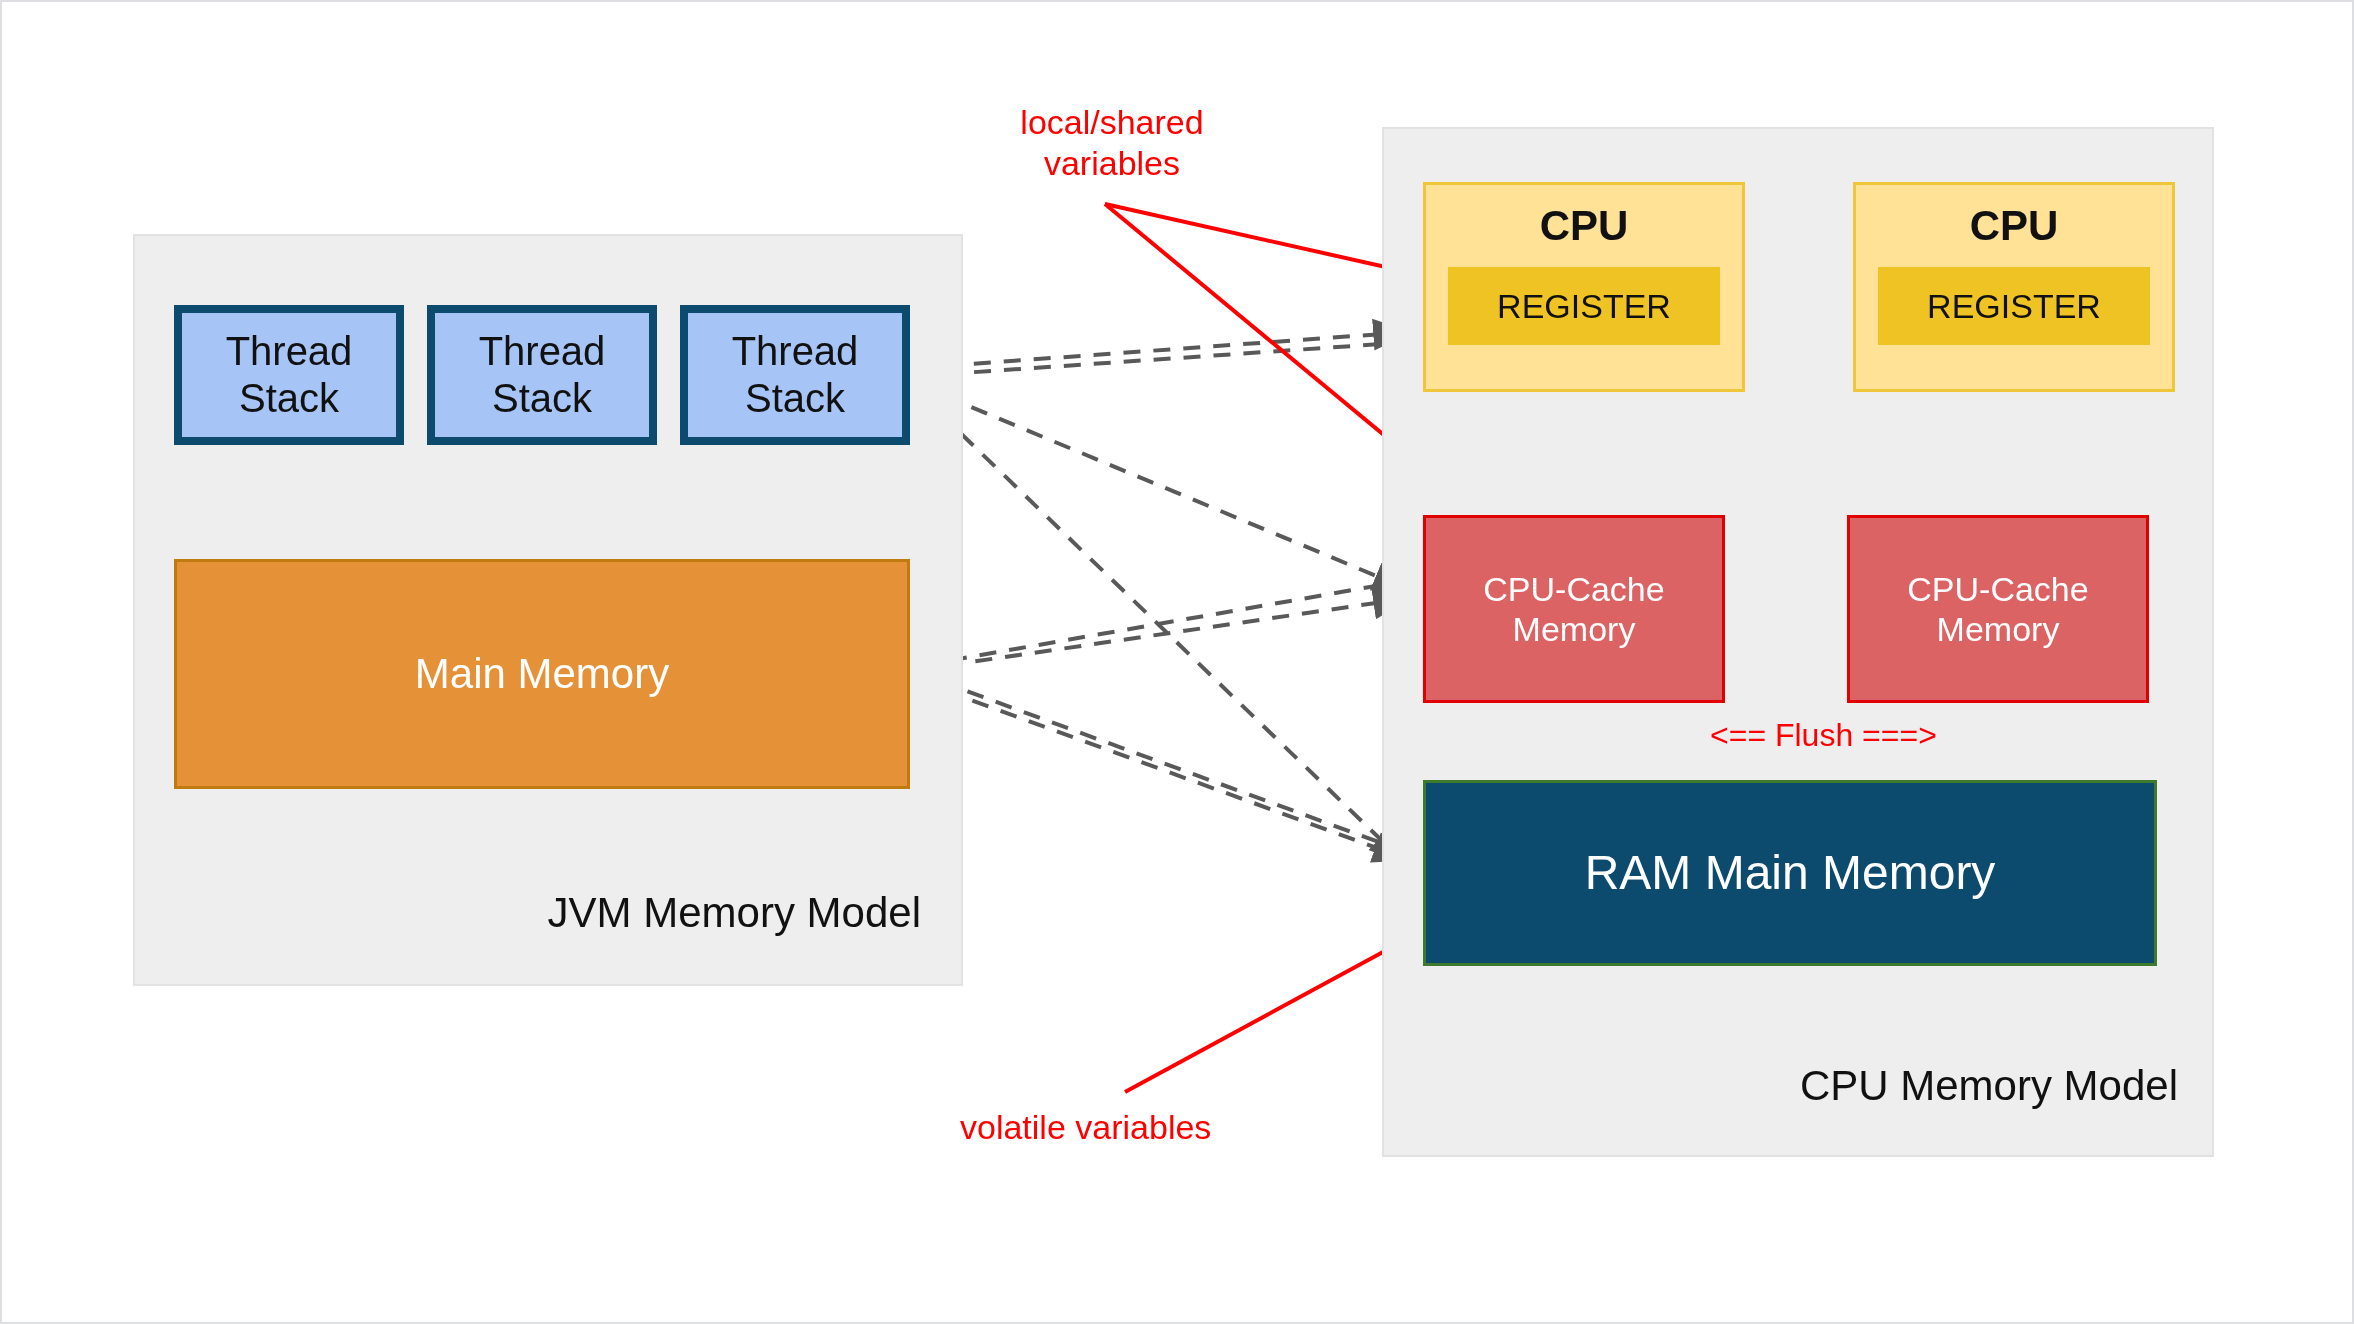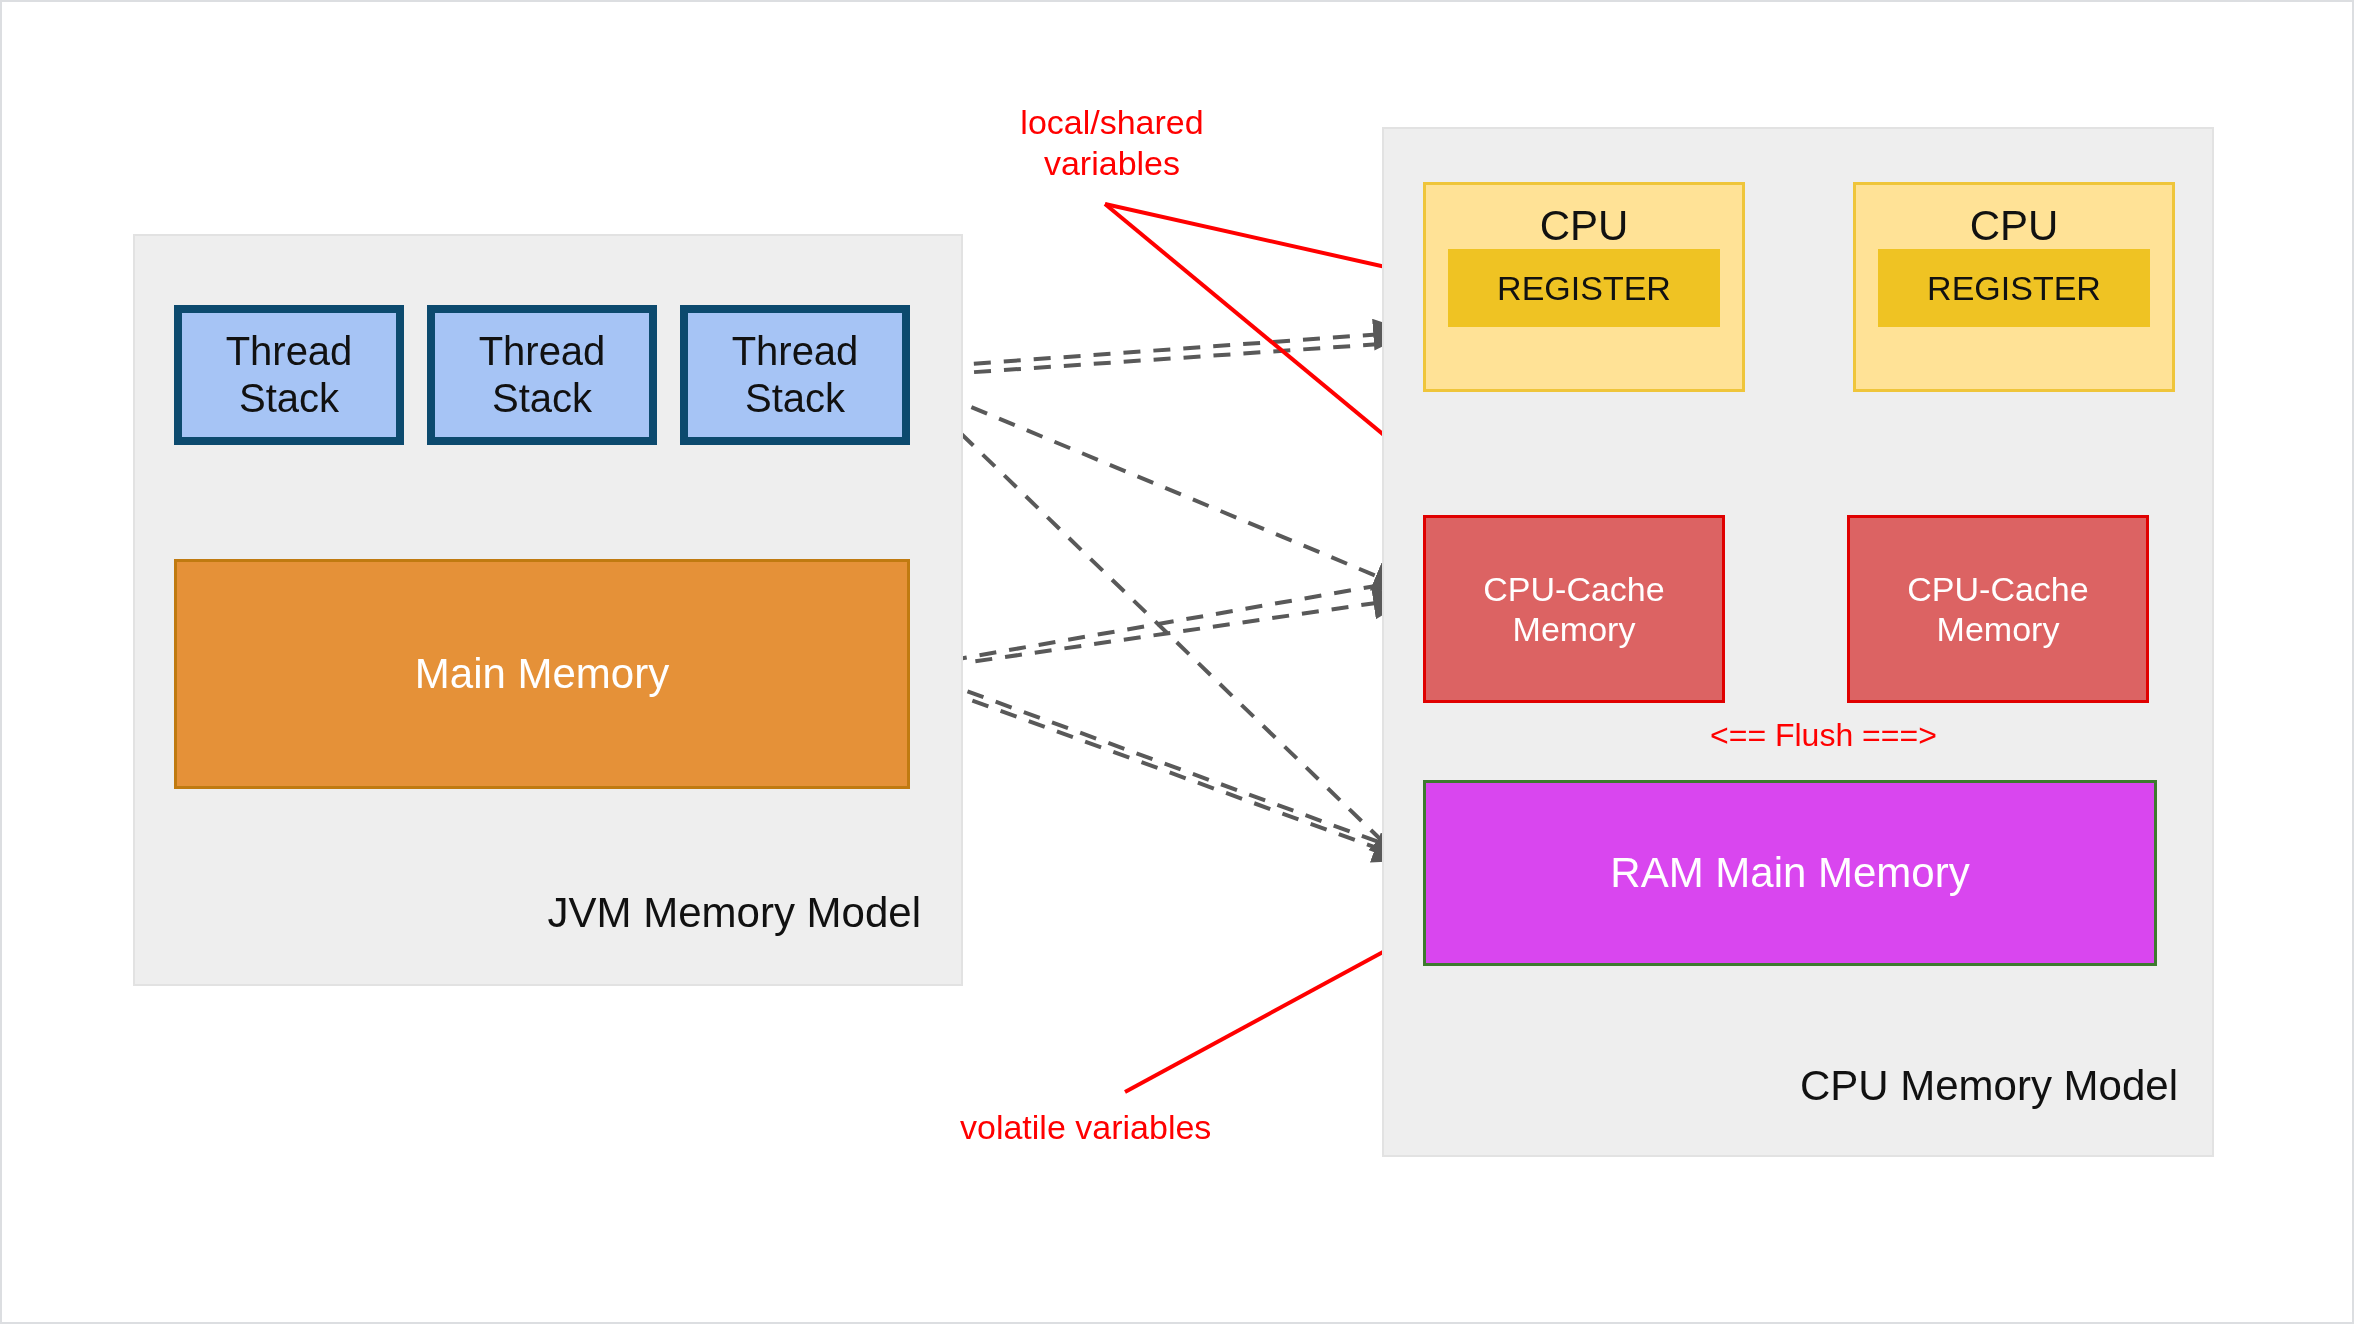--- a/index.html
+++ b/index.html
@@ -89,21 +89,22 @@
     flex-direction: column;
     justify-content: flex-start;
     padding-top: 18px;
   }
   #cpu-box-1 { left: 1421px; }
   #cpu-box-2 { left: 1851px; }
   .cpu-label {
     color: #111111;
     font-size: 42px;
     line-height: 1.1;
-    margin-bottom: 0;
+    margin-bottom: 18px;
+    font-weight: bold;
   }
   .register-box {
     width: 272px;
     height: 78px;
     background: #efc323;
     color: #111111;
     font-size: 34px;
     display: flex;
     align-items: center;
     justify-content: center;
@@ -119,24 +120,24 @@
     font-size: 34px;
   }
   #cache-box-1 { left: 1421px; }
   #cache-box-2 { left: 1845px; }
 
   #ram-box {
     left: 1421px;
     top: 778px;
     width: 734px;
     height: 186px;
-    background: #d946ef;
+    background: #0c4a6e;
     border: 3px solid #3d7a2e;
     color: #ffffff;
-    font-size: 42px;
+    font-size: 48px;
   }
 
   
   .annot {
     position: absolute;
     color: #ff0000;
     font-size: 34px;
     line-height: 1.2;
     text-align: center;
     white-space: pre-line;

